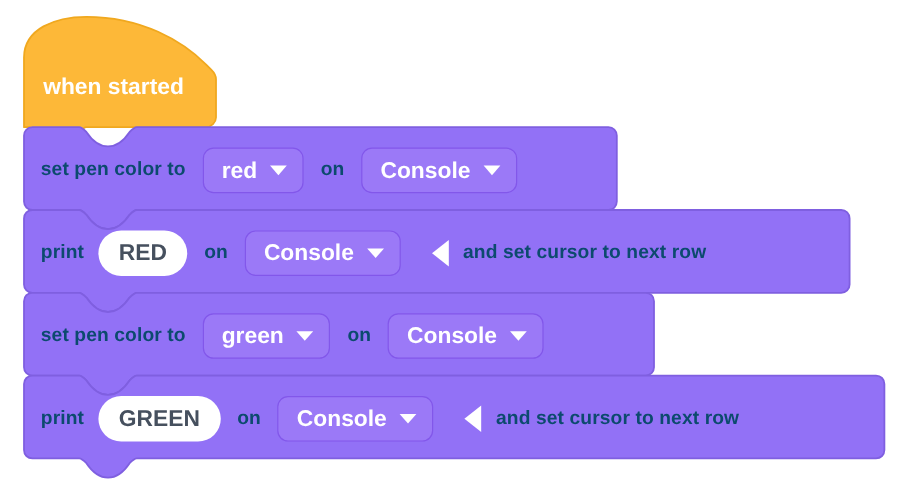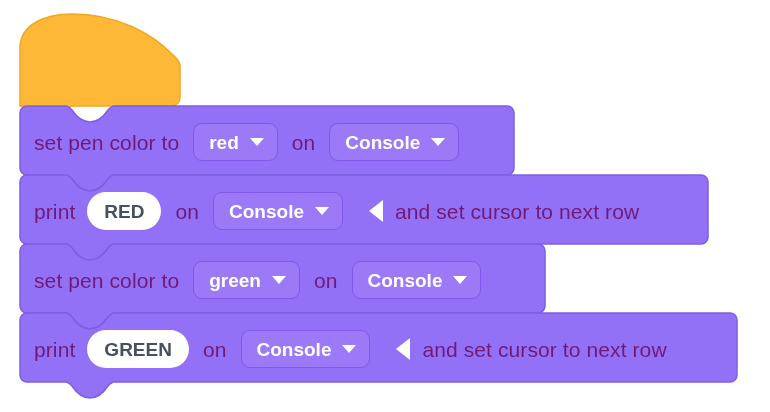--- a/index.html
+++ b/index.html
@@ -52,23 +52,23 @@
     white-space: nowrap;
   }
 
   .row-hat   { left: 36px; top: 52px;  height: 40px; }
   .row-pen1  { left: 34px; top: 118px; }
   .row-pr1   { left: 34px; top: 187px; }
   .row-pen2  { left: 34px; top: 256px; }
   .row-pr2   { left: 34px; top: 325px; }
 
   .blk-label {
-    color: #701a75;
-    font-size: 21px;
-    font-weight: normal;
+    color: #0c4a6e;
+    font-size: 16px;
+    font-weight: bold;
     letter-spacing: 0.1px;
     line-height: 1;
   }
 
   .gap-s { width: 12px; display: inline-block; }
   .gap-m { width: 14px; display: inline-block; }
 
   
   .dropdown {
     display: inline-flex;
@@ -228,20 +228,23 @@
            L114,382
            C112,382 110,384 108,386
            C104,392 98,398 90,398
            C82,398 76,392 72,386
            C70,384 68,382 66,382
            L27,382
            C23,382 20,379 20,375
            Z" fill="#9271f6" stroke="#7f5fe0" stroke-width="1.5" stroke-linejoin="round"></path>
     </svg>
 
+    <div class="row row-hat">
+      <span class="hat-label">when started</span>
+    </div>
 
     <div class="row row-pen1">
       <span class="blk-label">set pen color to</span>
       <span class="gap-m"></span>
       <span class="dropdown">
         <span class="dd-text">red</span>
         <span class="caret"></span>
       </span>
       <span class="gap-m"></span>
       <span class="blk-label">on</span>

